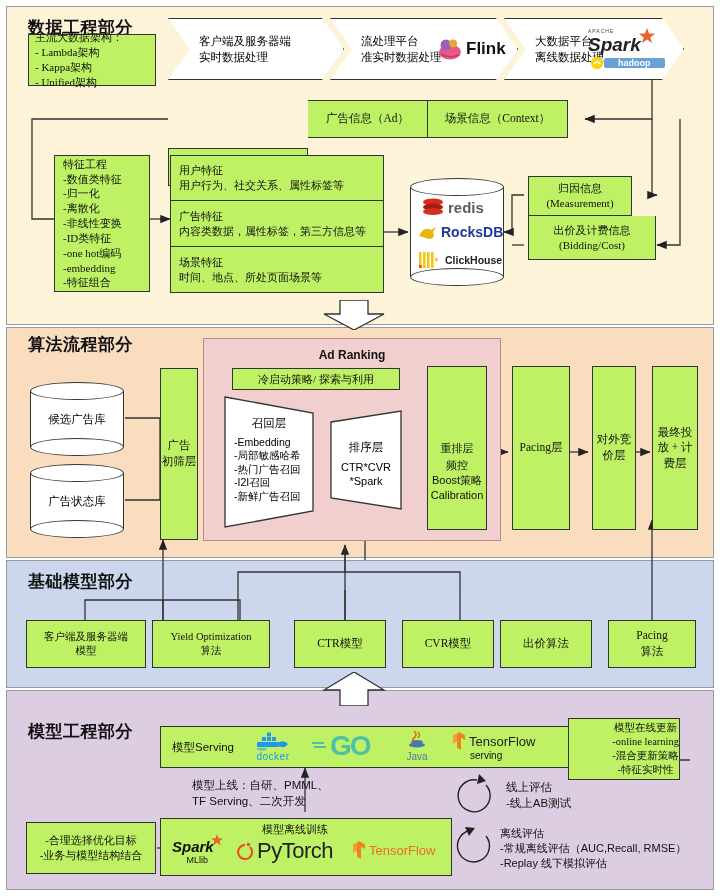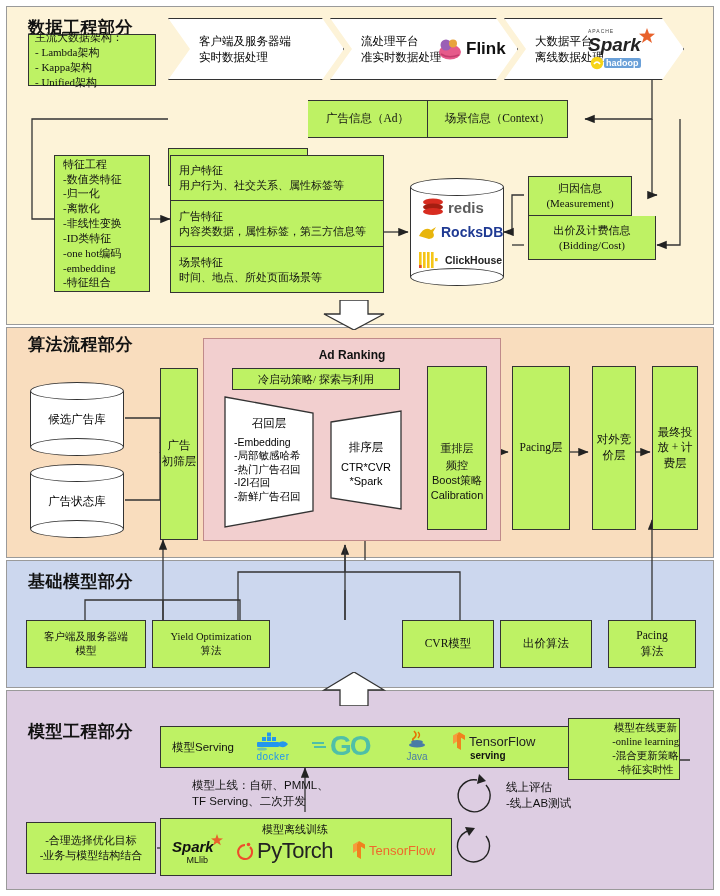--- a/index.html
+++ b/index.html
@@ -43,26 +43,26 @@
   svg.wires{position:absolute;left:0;top:0;width:720px;height:896px;pointer-events:none;}
 
   
   .logo{position:absolute;display:flex;align-items:center;}
   .redis-txt{font-size:15px;color:#5c5c5c;font-weight:600;margin-left:4px;}
   .rocks-txt{font-size:14px;color:#1f3a93;font-weight:700;margin-left:3px;}
   .click-txt{font-size:10.5px;color:#222;font-weight:600;margin-left:3px;}
   .flink-txt{font-size:17px;font-weight:bold;color:#111;margin-left:2px;}
   .spark-txt{font-style:italic;font-weight:bold;font-size:19px;color:#222;}
   .apache-txt{font-size:5px;letter-spacing:1px;color:#444;}
-  .hadoop-txt{font-size:9px;font-weight:bold;color:#fff;background:#6aa0d8;padding:0 2px;border-radius:2px;}
+  .hadoop-txt{font-size:9px;font-weight:bold;color:#fff;background:#6aa0d8;padding:0 14px;border-radius:2px;}
   .docker-txt{font-size:10px;color:#2496ed;letter-spacing:.5px;}
   .go-txt{font-size:28px;font-weight:bold;color:#4fbfa8;letter-spacing:-2px;}
   .java-txt{font-size:10px;color:#4a7ba6;}
   .tf-txt{font-size:13px;color:#222;margin-left:3px;}
-  .tfserv{font-size:10px;font-weight:bold;color:#111;}
+  .tfserv{font-size:10px;font-weight:normal;color:#111;}
   .pytorch-txt{font-size:22px;color:#222;letter-spacing:-.5px;}
   .mllib{font-size:9px;color:#111;text-align:center;}
 </style>
 </head>
 <body>
 
 <div id="root">
 
   <div class="section" style="top:6px;height:319px;background:#fdf3d8;"></div>
   <div class="section" style="top:327px;height:231px;background:#f9ddbe;"></div>
@@ -331,20 +331,23 @@
 
   <div class="sec-title" style="left:28px;top:570px;">基础模型部分</div>
 
   <div class="box" style="left:26px;top:620px;width:120px;height:48px;font-size:10.5px;">
     <span class="tl">客户端及服务器端
 模型</span>
   </div>
   <div class="box" style="left:152px;top:620px;width:118px;height:48px;font-size:10.5px;">
     <span class="tl">Yield Optimization
 算法</span>
+  </div>
+  <div class="box" style="left:294px;top:620px;width:92px;height:48px;">
+    <span class="tl">CTR模型</span>
   </div>
   <div class="box" style="left:402px;top:620px;width:92px;height:48px;">
     <span class="tl">CVR模型</span>
   </div>
   <div class="box" style="left:500px;top:620px;width:92px;height:48px;">
     <span class="tl">出价算法</span>
   </div>
   <div class="box" style="left:608px;top:620px;width:88px;height:48px;">
     <span class="tl">Pacing
 算法</span>
@@ -438,14 +441,17 @@
     <path d="M25,8 a16,16 0 1,0 9,5" stroke="#222" stroke-width="1.4" fill="none"></path>
     <path d="M27,2 L34,9 L25,12 z" fill="#222"></path>
   </svg>
   <div class="lbl" style="left:506px;top:780px;font-size:11.5px;">线上评估
 -线上AB测试</div>
 
   <svg style="position:absolute;left:452px;top:824px;" width="50" height="50">
     <path d="M20,6 a16,16 0 1,0 14,6" stroke="#222" stroke-width="1.4" fill="none"></path>
     <path d="M13,3 L23,4 L17,12 z" fill="#222"></path>
   </svg>
+  <div class="lbl" style="left:500px;top:826px;font-size:11px;">离线评估
+-常规离线评估（AUC,Recall, RMSE）
+-Replay 线下模拟评估</div>
 
 </div>
 
 </body></html>

